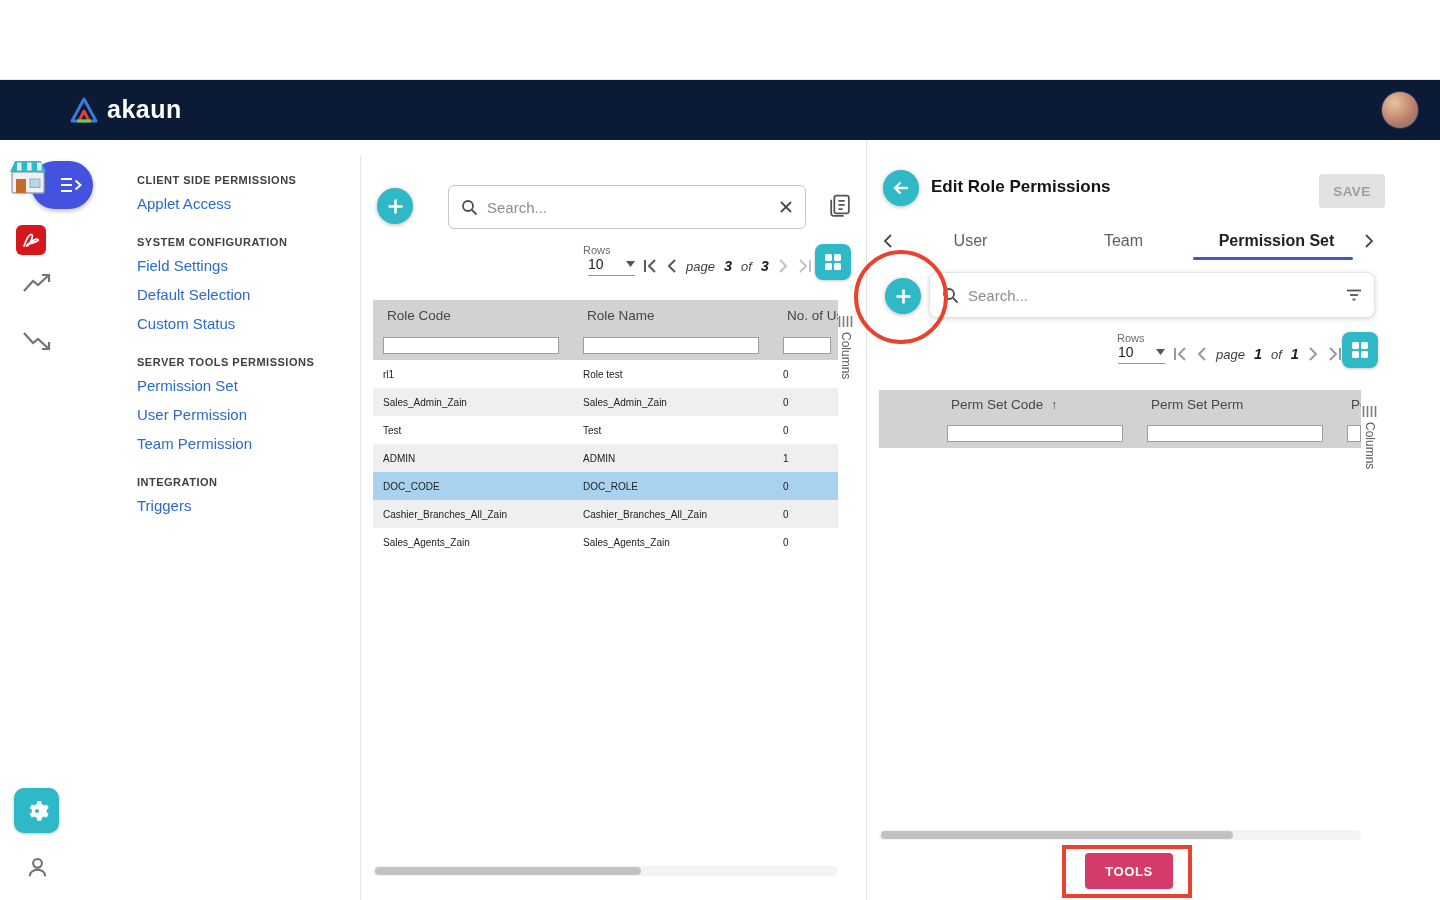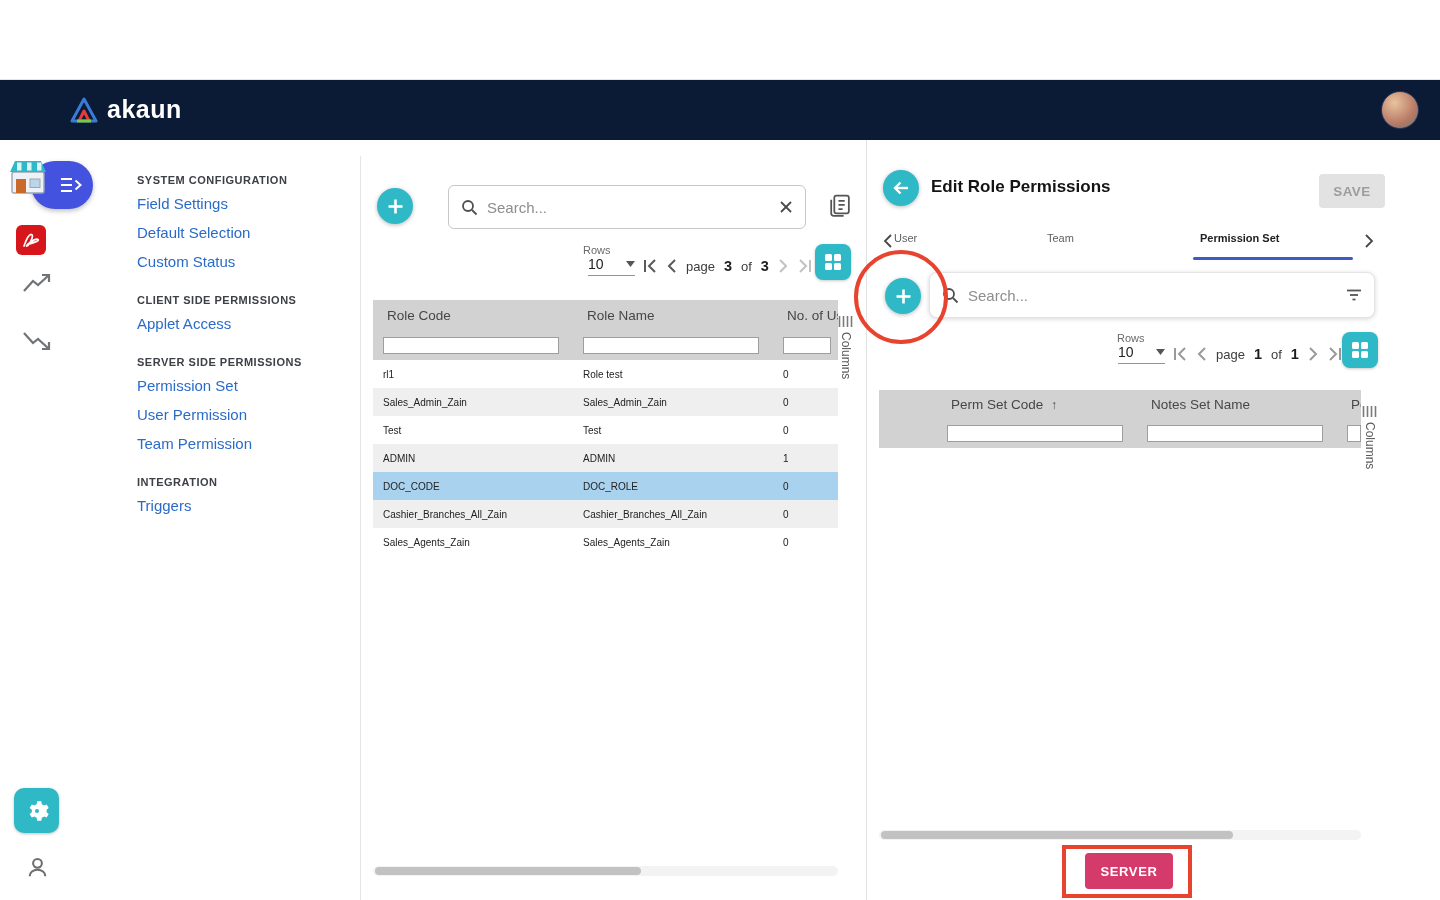--- a/index.html
+++ b/index.html
@@ -39,21 +39,21 @@
   .navsec-h { font-size:11px; font-weight:700; color:#3d4046; letter-spacing:.5px; margin-bottom:3px; }
   .navitem { font-size:15px; color:#2b6bc8; padding:6px 8px; margin-left:-8px; border-radius:3px; width:fit-content; white-space:nowrap; cursor:pointer; }
   .navitem.active { color:#191b1e; background:#ececec; width:198px; }
   .vdiv { position:absolute; left:360px; top:16px; width:1px; height:744px; background:#e5e5e5; }
 
   
   .plus-circle { width:36px; height:36px; border-radius:50%; background:#2fb8c5; display:flex; align-items:center; justify-content:center; box-shadow:0 1px 4px rgba(0,0,0,.28); cursor:pointer; }
   .grid-btn { width:36px; height:36px; border-radius:8px; background:#2fb8c5; display:flex; align-items:center; justify-content:center; box-shadow:0 1px 3px rgba(0,0,0,.22); cursor:pointer; }
   .rows-label { font-size:11px; color:#6a6a6a; }
   .rows-select { display:flex; align-items:center; justify-content:space-between; width:47px; border-bottom:1px solid #949494; font-size:14px; color:#222; padding-bottom:3px; cursor:pointer; }
-  .pag { display:flex; align-items:center; gap:9px; }
+  .pag { display:flex; align-items:center; gap:9px;font-style:italic; }
   .pag-txt { font-size:13px; color:#3c3c3c; }
   .pag-num { font-size:14.5px; font-weight:700; color:#1d1d1d; }
   .thead { display:flex; background:#d2d2d2; align-items:center; }
   .th { font-size:13.5px; color:#474747; padding-left:14px; white-space:nowrap; overflow:hidden; }
   .tfilter { display:flex; background:#d2d2d2; align-items:center; }
   .finput { height:17px; background:#fff; border:1px solid #9e9e9e; margin-left:10px; font-size:12px; padding:0 4px; outline:none; font-family:inherit; }
   .trow { display:flex; align-items:center; height:28px; font-size:10px; color:#222; cursor:pointer; }
   .trow:nth-child(even) { background:#efefef; }
   .trow.selected { background:#a9d2ee; }
   .td { padding-left:10px; white-space:nowrap; overflow:hidden; }
@@ -65,21 +65,21 @@
   
   .panel-mid { position:absolute; left:360px; top:0; width:502px; height:760px; }
   .searchbox { position:absolute; display:flex; align-items:center; gap:9px; background:#fff; border:1px solid #c7c7c7; border-radius:6px; padding:0 12px; }
   .searchbox input, .searchcard input { border:none; outline:none; flex:1; font-size:15px; color:#333; background:transparent; font-family:inherit; }
   .searchbox input::placeholder, .searchcard input::placeholder { color:#8d8d8d; }
 
   
   .panel-right { position:absolute; left:866px; top:0; width:519px; height:760px; border-left:1px solid #e2e2e2; background:#fff; }
   .er-title { font-size:17px; font-weight:600; color:#141414; white-space:nowrap; }
   .save-btn { position:absolute; display:flex; align-items:center; justify-content:center; background:#e2e2e2; color:#9d9d9d; font-size:13.5px; font-weight:700; letter-spacing:.4px; border-radius:4px; cursor:pointer; }
-  .ptab { width:153px; font-size:11px; color:#5c5f63; cursor:pointer; }
+  .ptab { width:153px; text-align:center; font-size:16px; color:#5c5f63; cursor:pointer; }
   .ptab.active { color:#202124; font-weight:700; }
   .tab-underline { position:absolute; left:326px; top:117px; width:160px; height:3px; background:#3d5bc4; border-radius:2px; }
   .searchcard { position:absolute; display:flex; align-items:center; gap:9px; background:#fff; border:1px solid #e4e4e4; border-radius:8px; box-shadow:0 1px 5px rgba(0,0,0,.16); padding:0 12px; }
   .remove-btn { position:absolute; display:flex; align-items:center; justify-content:center; background:#d43a6a; color:#fff; font-size:13px; font-weight:700; letter-spacing:.6px; border-radius:4px; cursor:pointer; }
 
   
   .anno-circle { position:absolute; left:854px; top:110px; width:94px; height:94px; border:4px solid #e8432e; border-radius:50%; z-index:40; pointer-events:none; }
   .anno-rect { position:absolute; left:1062px; top:705px; width:130px; height:53px; border:4px solid #e8432e; z-index:40; pointer-events:none; }
 </style>
 </head>
@@ -210,31 +210,31 @@
       <div class="abs iconbtn" style="left:25px;top:715px;">
         <svg width="25" height="25" viewBox="0 0 24 24" fill="none" stroke="#6e6e6e" stroke-width="2">
             <circle cx="12" cy="8" r="4.2"></circle>
             <path d="M4.5 20.5 c0-4 3.4-6.4 7.5-6.4 s7.5 2.4 7.5 6.4"></path>
           </svg>
       </div>
     </div>
 
     <div class="sidenav">
       <div class="navsec">
+        <div class="navsec-h">CLIENT SIDE PERMISSIONS</div>
+        <div class="navitem">Applet Access</div>
+      </div>
+      <div class="navsec">
         <div class="navsec-h">SYSTEM CONFIGURATION</div>
         <div class="navitem">Field Settings</div>
         <div class="navitem">Default Selection</div>
         <div class="navitem">Custom Status</div>
       </div>
       <div class="navsec">
-        <div class="navsec-h">CLIENT SIDE PERMISSIONS</div>
-        <div class="navitem">Applet Access</div>
-      </div>
-      <div class="navsec">
-        <div class="navsec-h">SERVER SIDE PERMISSIONS</div>
+        <div class="navsec-h">SERVER TOOLS PERMISSIONS</div>
         <div class="navitem">Permission Set</div>
         <div class="navitem">User Permission</div>
         <div class="navitem">Team Permission</div>
       </div>
       <div class="navsec">
         <div class="navsec-h">INTEGRATION</div>
         <div class="navitem">Triggers</div>
       </div>
     </div>
     <div class="vdiv"></div>
@@ -475,21 +475,21 @@
           </svg>
       </div>
 
       <div class="abs" style="left:12px;top:250px;width:482px;overflow:hidden;">
         <div class="thead" style="height:28px;">
           <div style="width:58px;"></div>
           <div class="th" style="width:200px;">
             <span>Perm Set Code</span>
             <span style="font-size:12px;margin-left:4px;color:#474747;">↑</span>
           </div>
-          <div class="th" style="width:200px;">Notes Set Name</div>
+          <div class="th" style="width:200px;">Perm Set Perm</div>
           <div class="th" style="width:24px;">Pe</div>
         </div>
         <div class="tfilter" style="height:30px;">
           <div style="width:58px;"></div>
           <div style="width:200px;"><input class="finput" style="width: 176px;"></div>
           <div style="width:200px;"><input class="finput" style="width: 176px;"></div>
           <div style="width:24px;"><input class="finput" style="width: 14px;"></div>
         </div>
         <div style="height:380px;background:#fff;"></div>
       </div>
@@ -500,19 +500,19 @@
       <div class="colstrip" style="left:495px;top:266px;">
         <svg width="15" height="11">
             <line x1="1.5" y1="0" x2="1.5" y2="11" stroke="#7a7a7a" stroke-width="1.6"></line>
             <line x1="5.5" y1="0" x2="5.5" y2="11" stroke="#7a7a7a" stroke-width="1.6"></line>
             <line x1="9.5" y1="0" x2="9.5" y2="11" stroke="#7a7a7a" stroke-width="1.6"></line>
             <line x1="13.5" y1="0" x2="13.5" y2="11" stroke="#7a7a7a" stroke-width="1.6"></line>
           </svg>
         <span class="vtext">Columns</span>
       </div>
 
-      <div class="remove-btn" style="left:218px;top:713px;width:88px;height:36px;">SERVER</div>
+      <div class="remove-btn" style="left:218px;top:713px;width:88px;height:36px;">TOOLS</div>
     </div>
 
     <div class="anno-circle"></div>
     <div class="anno-rect"></div>
   </div>
 </div>
 
 </body></html>

